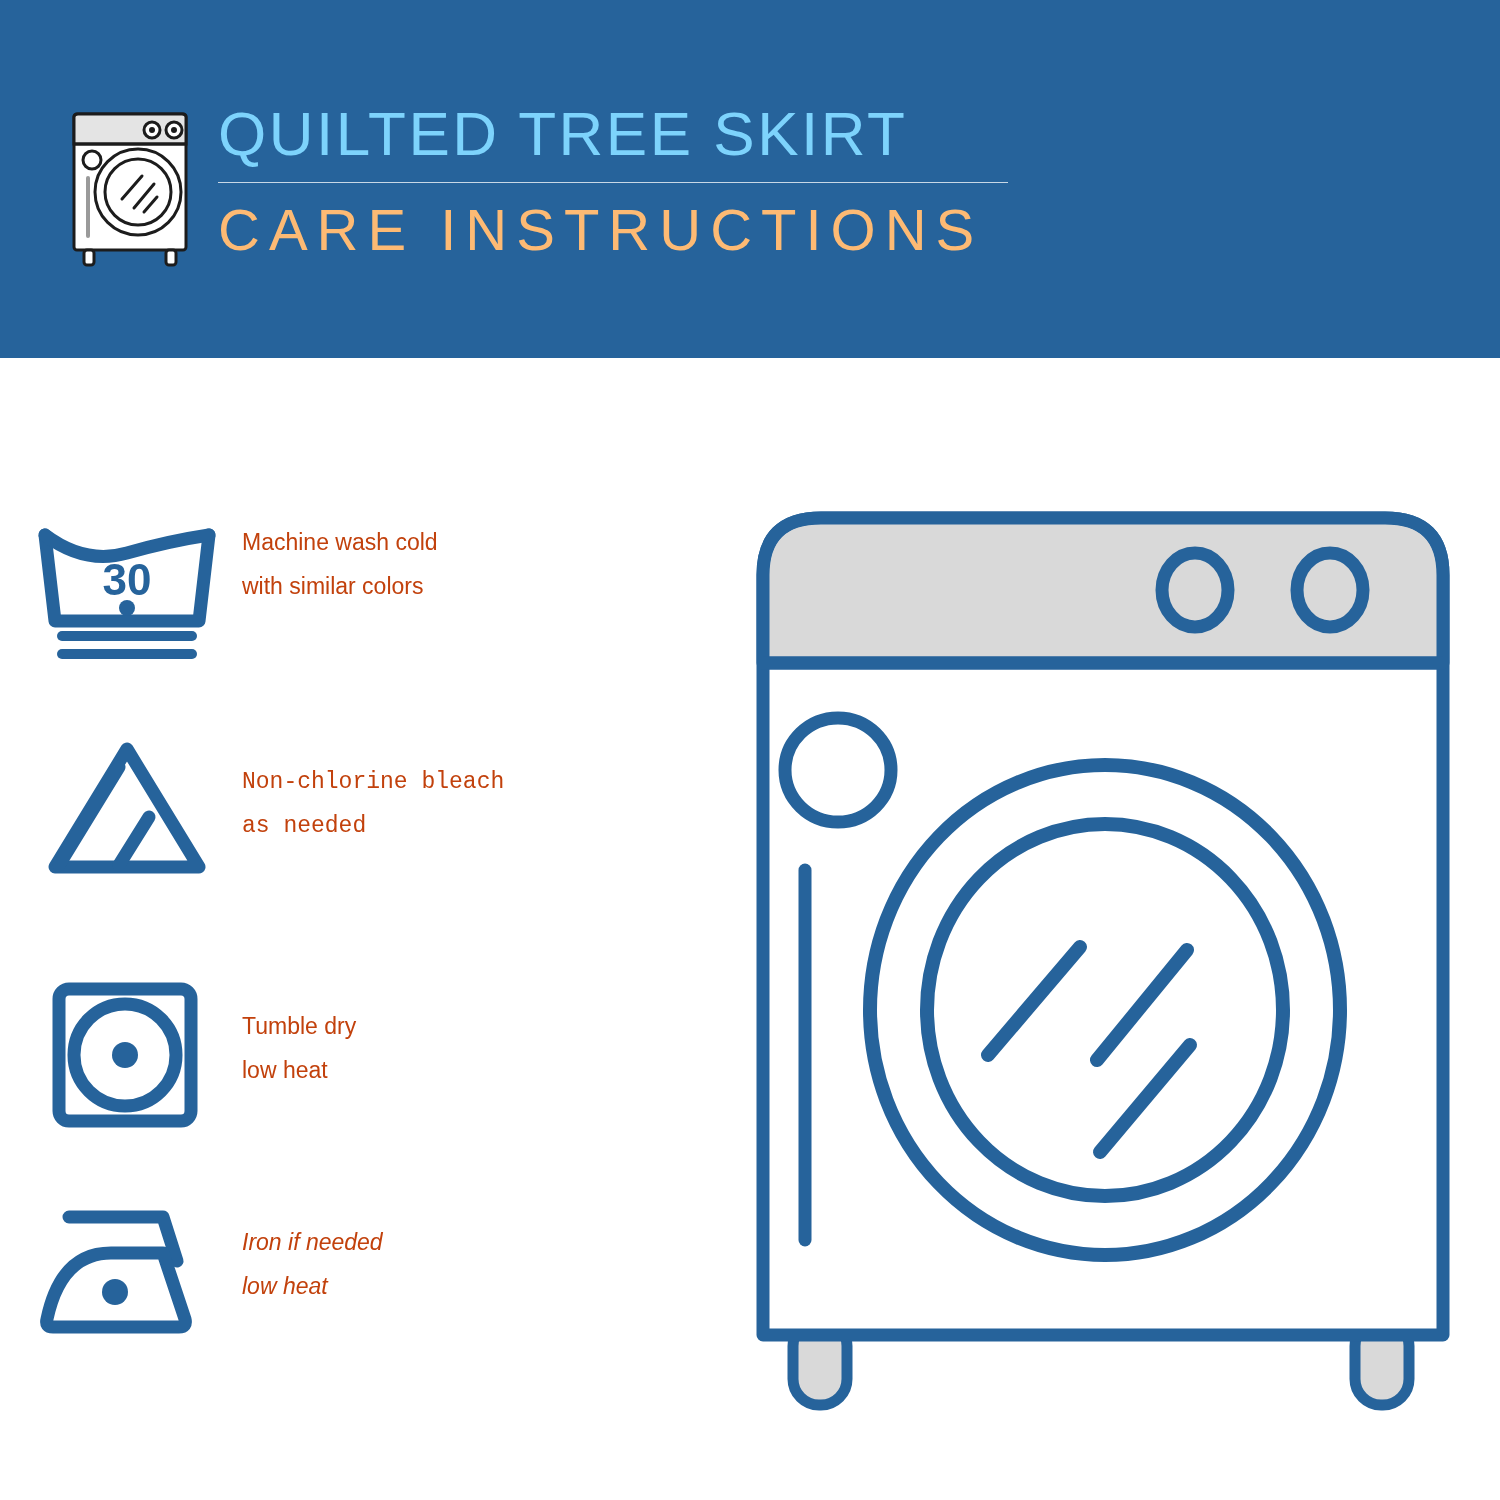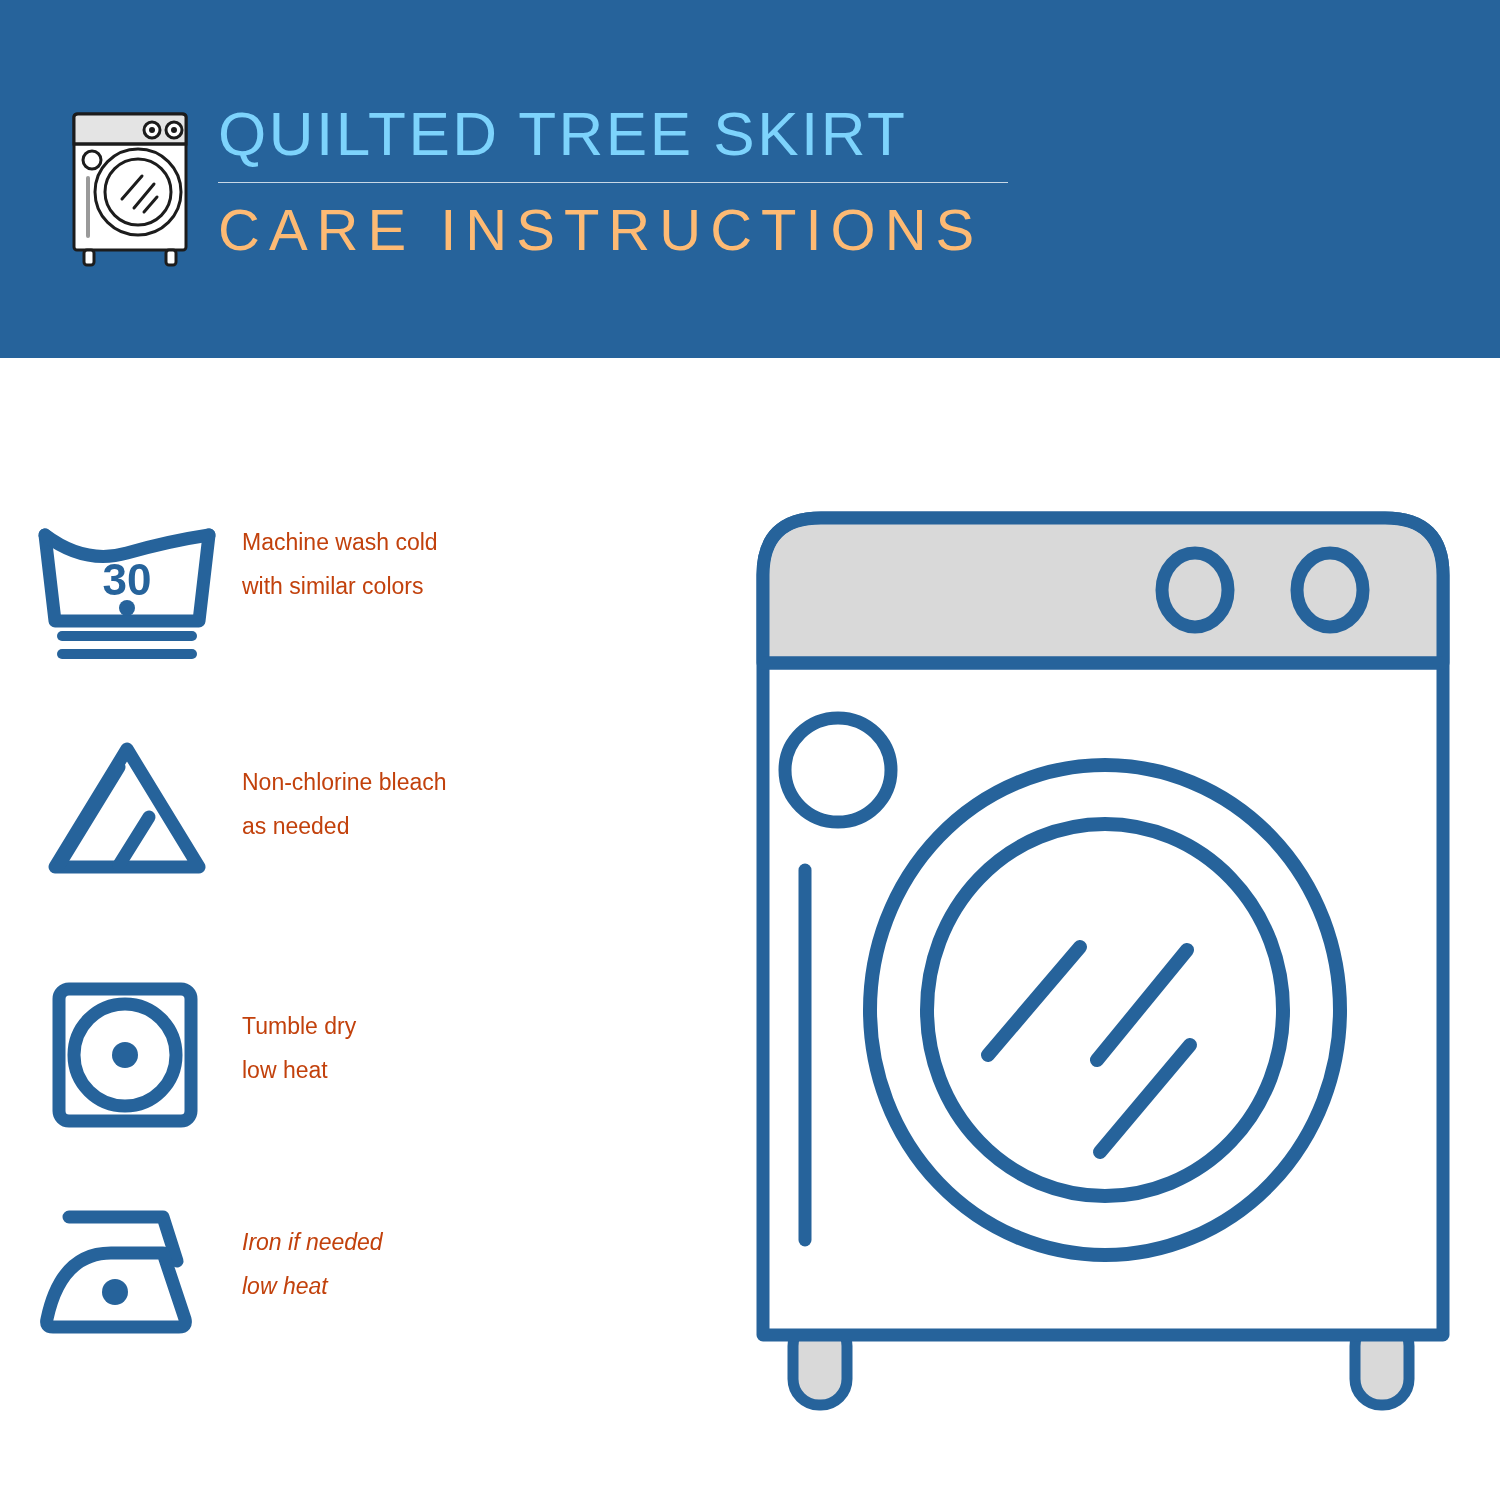--- a/index.html
+++ b/index.html
@@ -48,21 +48,21 @@
   .care-symbol {
     width:230px; min-width:230px; height:170px;
     display:flex; align-items:center; justify-content:center;
   }
   .care-text {
     font-size:23px; line-height:44px; color:#c2410c;
     font-weight:400; padding-top:8px;
     font-family:"Liberation Sans", sans-serif;
   }
   .care-row-0 .care-text { padding-top:12px; }
-  .care-row-1 .care-text { padding-top:32px; }
+  .care-row-1 .care-text { padding-top:32px;font-family:Liberation Mono, monospace; }
   .care-row-2 .care-text { padding-top:34px; }
   .care-row-3 .care-text { padding-top:34px; }
 
   
   .washer {
     position:absolute; left:735px; top:480px; width:735px; height:950px;
   }
 </style>
 </head>
 <body>

